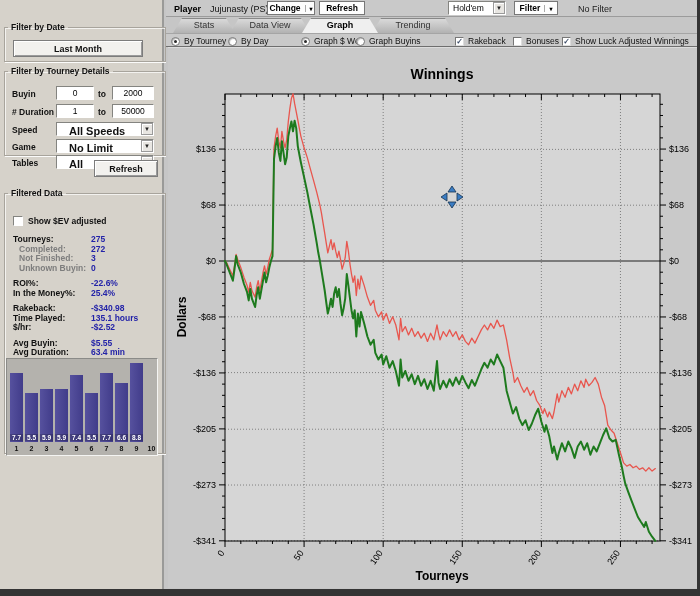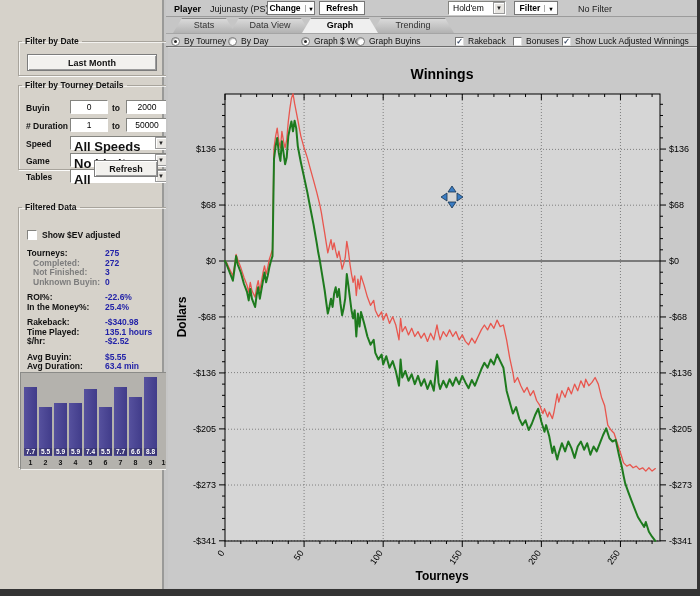--- a/index.html
+++ b/index.html
@@ -10,21 +10,21 @@
   .window{position:absolute;left:0;top:0;width:700px;height:596px;background:#c6c6c6;}
 
   
   .sidebar{position:absolute;left:0;top:0;width:164px;height:590px;background:#d6d2ca;
            border-right:2px solid #9a9a98;}
   .sb-header{position:absolute;left:4px;top:1px;width:156px;height:16px;
              background:linear-gradient(#8f8f8f,#5c5c5c);color:#fff;font-weight:bold;
              font-size:9px;display:flex;align-items:center;justify-content:center;
              border:1px solid #4a4a4a;}
   .sb-header .collapse{position:absolute;right:5px;top:1px;font-size:11px;cursor:pointer;}
-  fieldset.group{position:absolute;left:4px;width:162px;margin:14px;padding:0;
+  fieldset.group{position:absolute;left:4px;width:162px;margin:0;padding:0;
                  border:1px solid #a8a49c;box-shadow:1px 1px 0 rgba(255,255,255,.9), inset 1px 1px 0 rgba(255,255,255,.7);}
   fieldset.group legend{font-size:8.5px;font-weight:bold;color:#111;padding:0 3px;margin-left:3px;}
   .g-date{top:22px;height:40px;}
   .g-details{top:66px;height:90px;}
   .g-filtered{top:188px;height:266px;}
 
   .btn{background:#f2f1ee;border:1px solid #7c7c7c;font-size:9px;font-weight:bold;
        font-family:"Liberation Sans",sans-serif;color:#111;
        box-shadow:inset 1px 1px 0 #fff, inset -1px -1px 0 #9b9b9b;cursor:pointer;}
   .lastmonth{position:absolute;left:8px;top:8px;width:130px;height:17px;}
@@ -33,21 +33,21 @@
   .f-row{position:absolute;left:5px;height:15px;width:144px;font-size:8.5px;}
   .f-label{position:absolute;left:2px;top:3px;font-weight:bold;color:#111;}
   .f-to{position:absolute;left:88px;top:3px;font-weight:bold;color:#111;}
   .f-in{position:absolute;top:0;height:14px;background:#fff;border:1px solid;
         border-color:#848480 #fff #fff #848480;font-size:8.5px;text-align:center;
         font-family:"Liberation Sans",sans-serif;padding:0;}
   .in-a{left:46px;width:38px;}
   .in-b{left:102px;width:42px;}
   .f-select{position:absolute;left:46px;top:0;width:98px;height:14px;background:#fff;
             border:1px solid;border-color:#848480 #fff #fff #848480;cursor:pointer;}
-  .f-sel-text{position:absolute;left:3px;top:2px;font-size:13px;font-weight:bold;color:#111;}
+  .f-sel-text{position:absolute;left:12px;top:2px;font-size:11px;font-weight:bold;color:#111;}
   .dd-btn{position:absolute;right:0;top:0;width:12px;height:12px;background:#e8e6e2;
           border:1px solid #9a9a9a;box-shadow:inset 1px 1px 0 #fff;font-size:6px;
           color:#222;display:flex;align-items:center;justify-content:center;}
 
   .ev-row{position:absolute;left:8px;top:18px;font-size:8.5px;font-weight:bold;color:#111;}
   .cb{display:inline-block;width:10px;height:10px;background:#fff;border:1px solid;
       border-color:#848480 #fff #fff #848480;vertical-align:-2px;margin-right:5px;
       font-size:9px;line-height:9px;text-align:center;color:#44506e;}
   .stat-row{position:absolute;left:0;width:150px;height:10px;font-size:8.5px;font-weight:bold;}
   .stat-label{position:absolute;left:8px;color:#111;}

